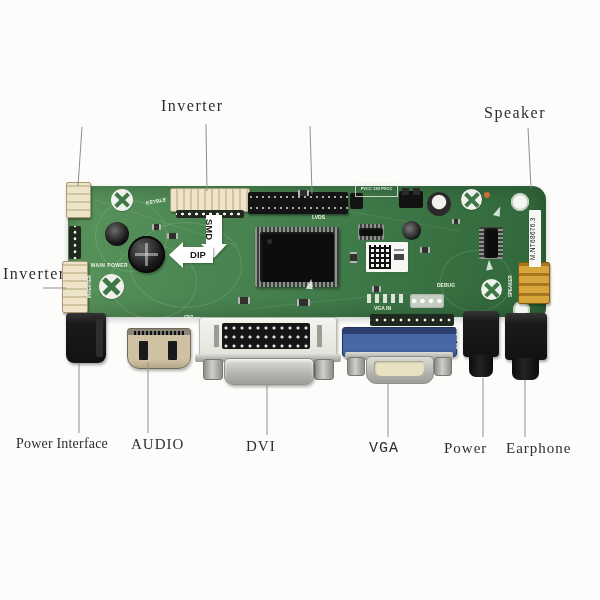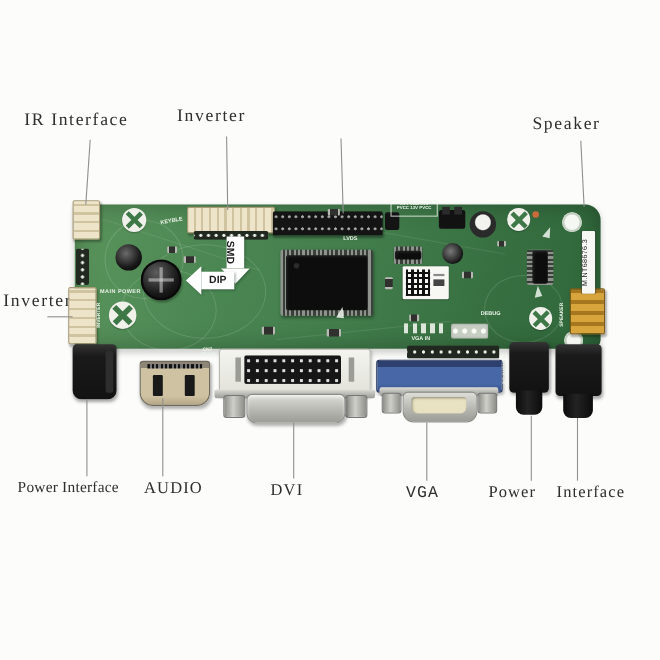--- a/index.html
+++ b/index.html
@@ -230,24 +230,23 @@
     <line x1="528" y1="128" x2="531" y2="188"></line>
     <line x1="43" y1="288" x2="66" y2="288"></line>
     <line x1="79" y1="363" x2="79" y2="433"></line>
     <line x1="148" y1="362" x2="148" y2="433"></line>
     <line x1="267" y1="384" x2="267" y2="435"></line>
     <line x1="388" y1="384" x2="388" y2="437"></line>
     <line x1="483" y1="378" x2="483" y2="437"></line>
     <line x1="525" y1="380" x2="525" y2="437"></line>
   </svg>
 
-  <div class="callout" style="left:22px;top:101px;">IR Interface</div>
   <div class="callout" style="left:161px;top:97px;">Inverter</div>
   <div class="callout" style="left:484px;top:104px;">Speaker</div>
   <div class="callout" style="left:3px;top:265px;">Inverter</div>
   <div class="callout small" style="left:16px;top:436px;letter-spacing:.2px;font-size:14px;">Power Interface</div>
   <div class="callout small" style="left:131px;top:436px;">AUDIO</div>
   <div class="callout small" style="left:246px;top:438px;">DVI</div>
   <div class="callout small" style="left:369px;top:440px;font-family:Liberation Mono, monospace;">VGA</div>
   <div class="callout small" style="left:444px;top:440px;">Power</div>
-  <div class="callout small" style="left:506px;top:440px;">Interface</div>
+  <div class="callout small" style="left:506px;top:440px;">Earphone</div>
 
 </div>
 
 </body></html>

